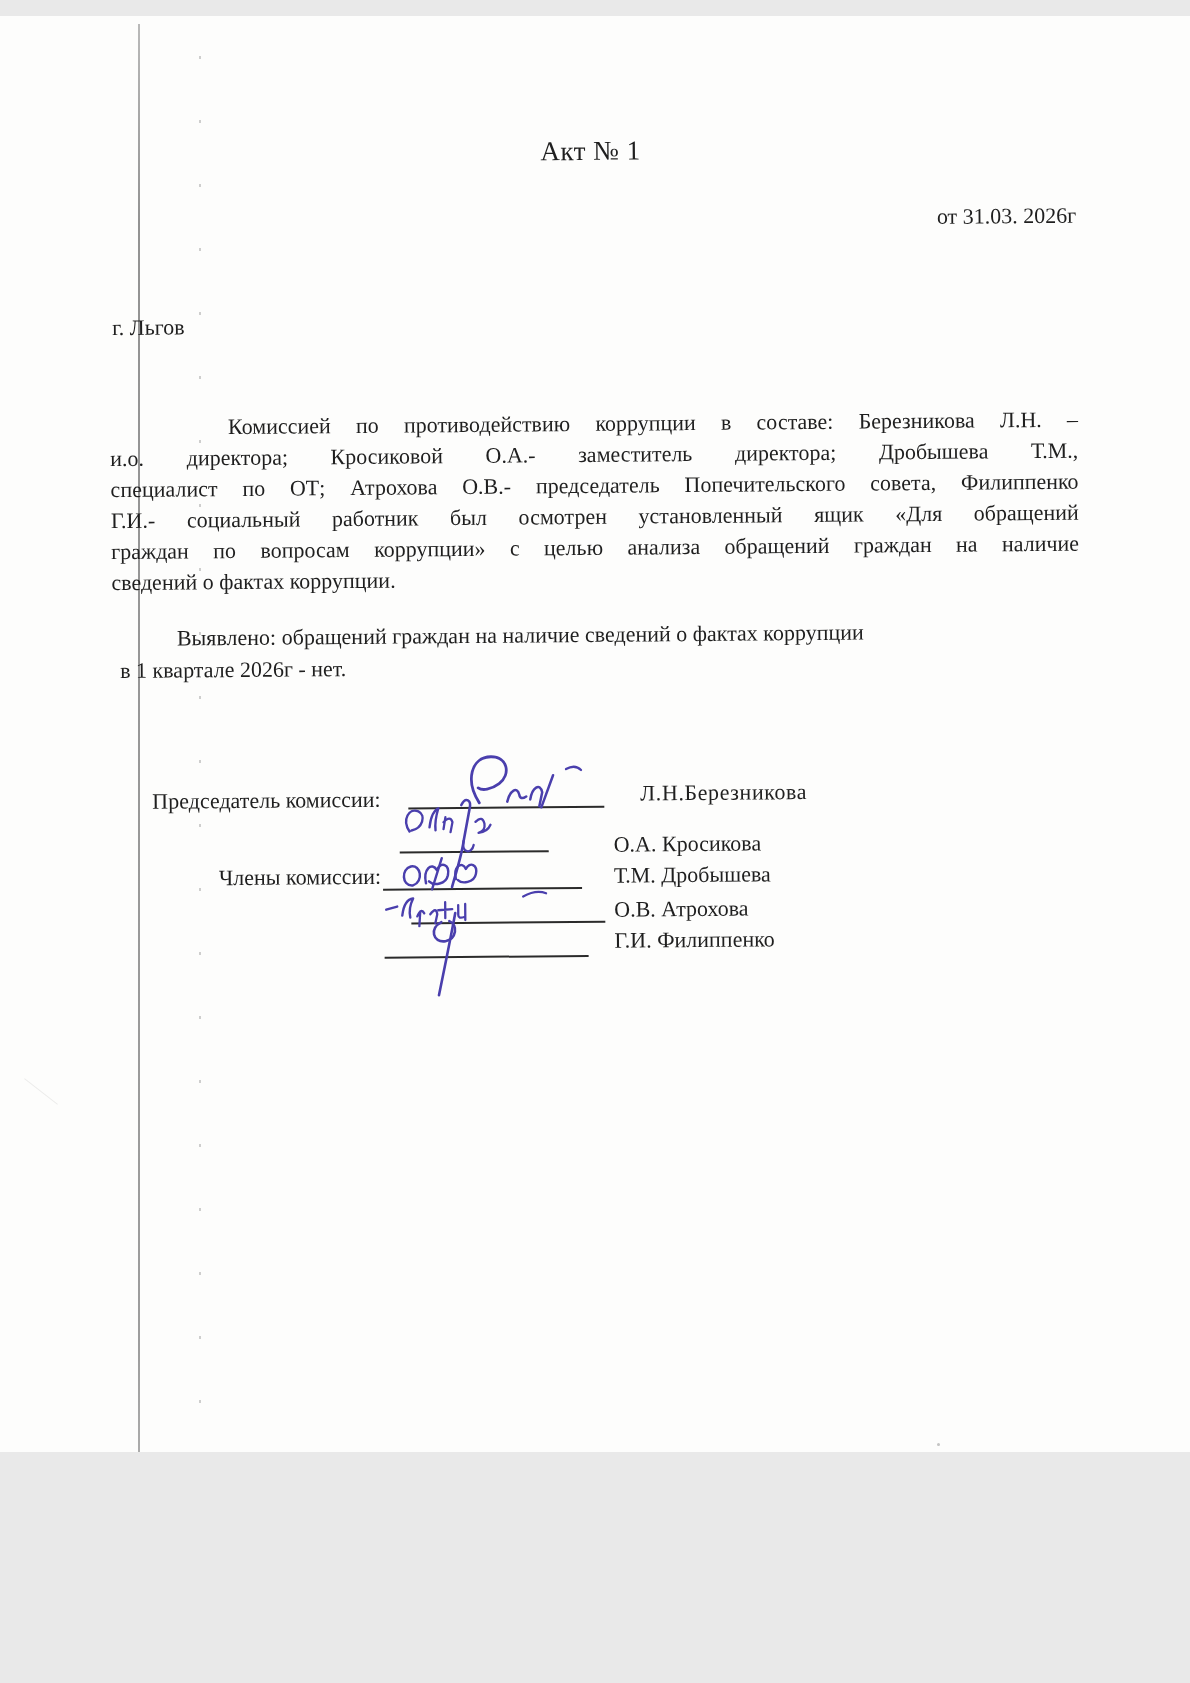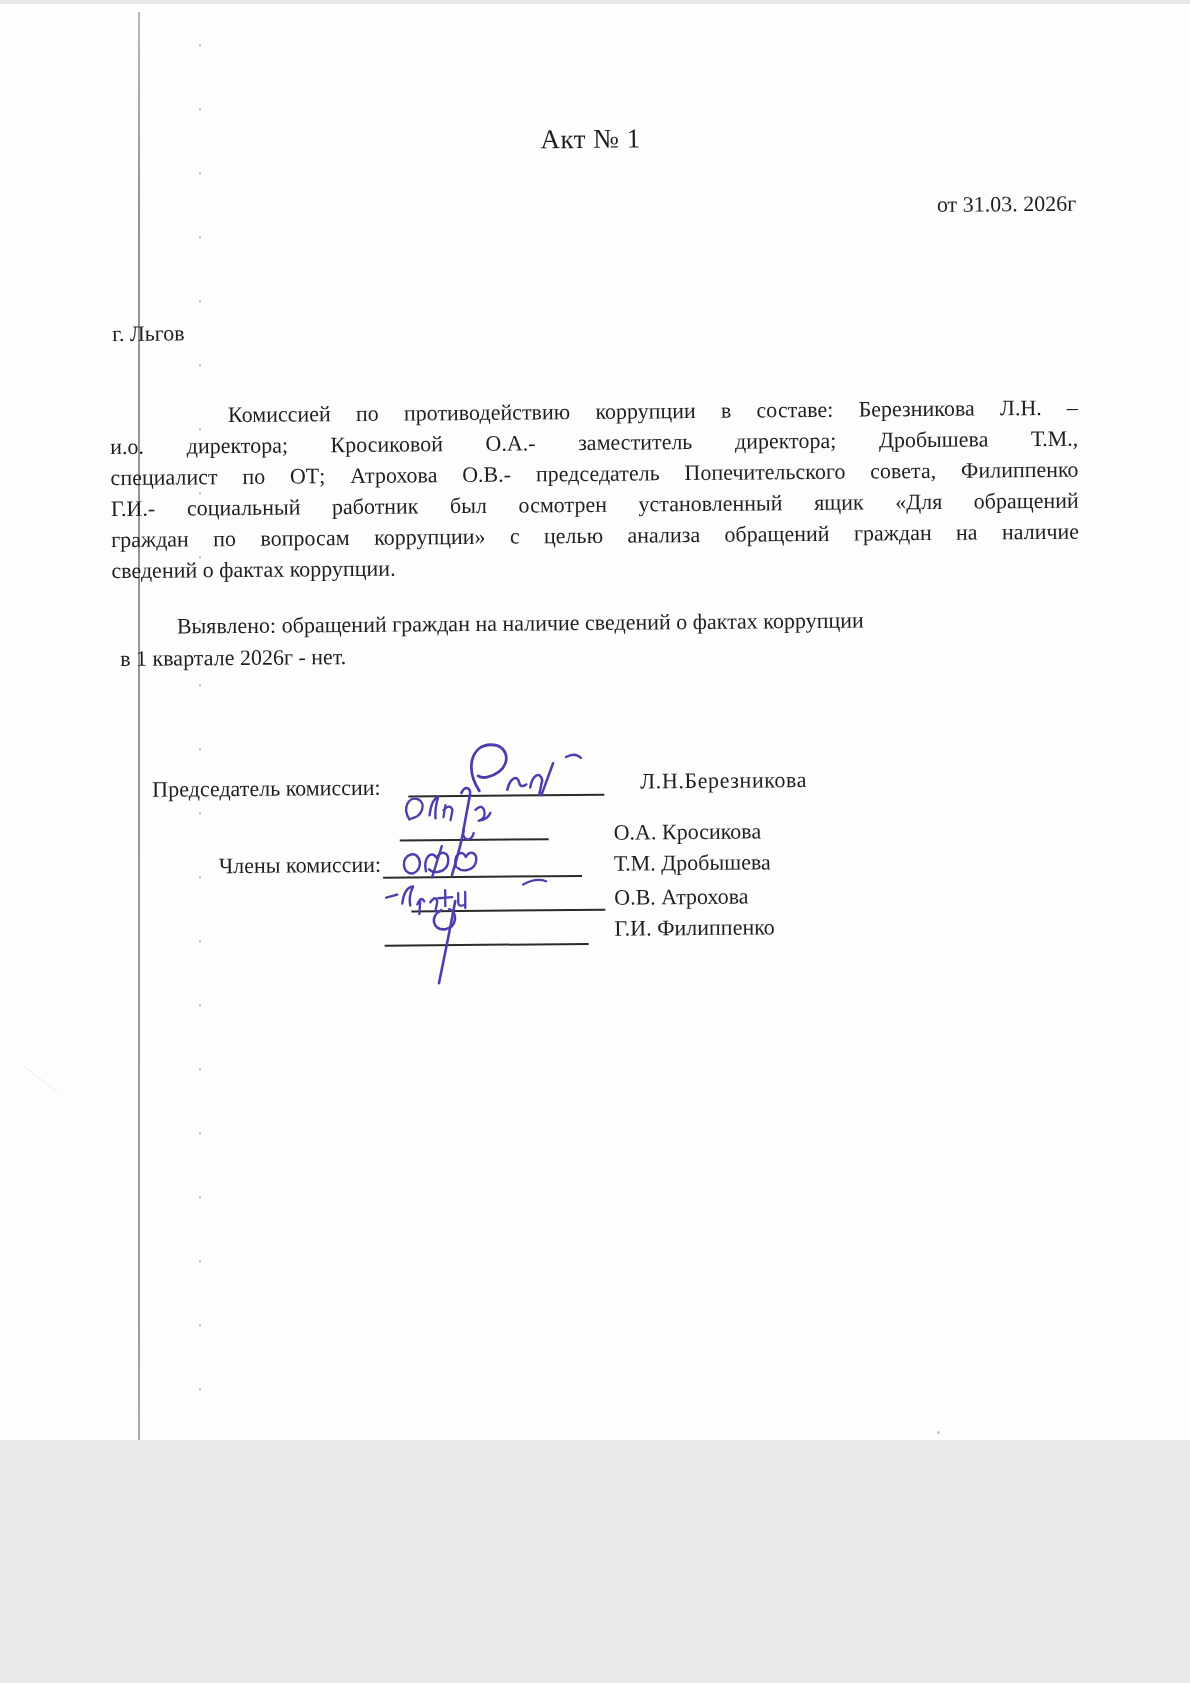--- a/index.html
+++ b/index.html
@@ -9,21 +9,21 @@
     --paper:#fdfdfc;
   }
   html,body{margin:0;padding:0;}
   body{
     background:#e9e9e9;
     font-family:"Liberation Serif","DejaVu Serif",serif;
   }
   .page{
     position:relative;
     width:1190px;height:1436px;
-    margin:4px auto;
+    margin:16px auto;
     background:var(--paper);
     overflow:hidden;
     color:var(--ink-text);
   }
   
   .margin-line{
     position:absolute;left:138px;top:8px;width:2px;height:1654px;
     background:linear-gradient(to bottom, rgba(130,130,130,.55), rgba(120,120,120,.8) 12%, rgba(125,125,125,.75) 80%, rgba(150,150,150,.5));
   }
   .dotted-line{
@@ -47,21 +47,21 @@
     line-height:31px;
   }
   .doc-title{
     position:absolute;left:0;top:124px;width:1190px;
     text-align:center;font-size:27px;letter-spacing:.5px;
   }
   .doc-date{
     position:absolute;right:110px;top:192px;
   }
   .doc-city{
-    position:absolute;left:115px;top:314px;
+    position:absolute;left:115px;top:296px;
   }
   .para1{
     position:absolute;left:112px;top:396px;width:968px;
   }
   .para1 .line{display:block;height:31px;white-space:nowrap;}
   .para1 .line.just{white-space:normal;text-align:justify;text-align-last:justify;}
   .para1 .line.indent{margin-left:118px;}
   .para2{
     position:absolute;left:120px;top:607px;width:960px;line-height:32px;
   }

